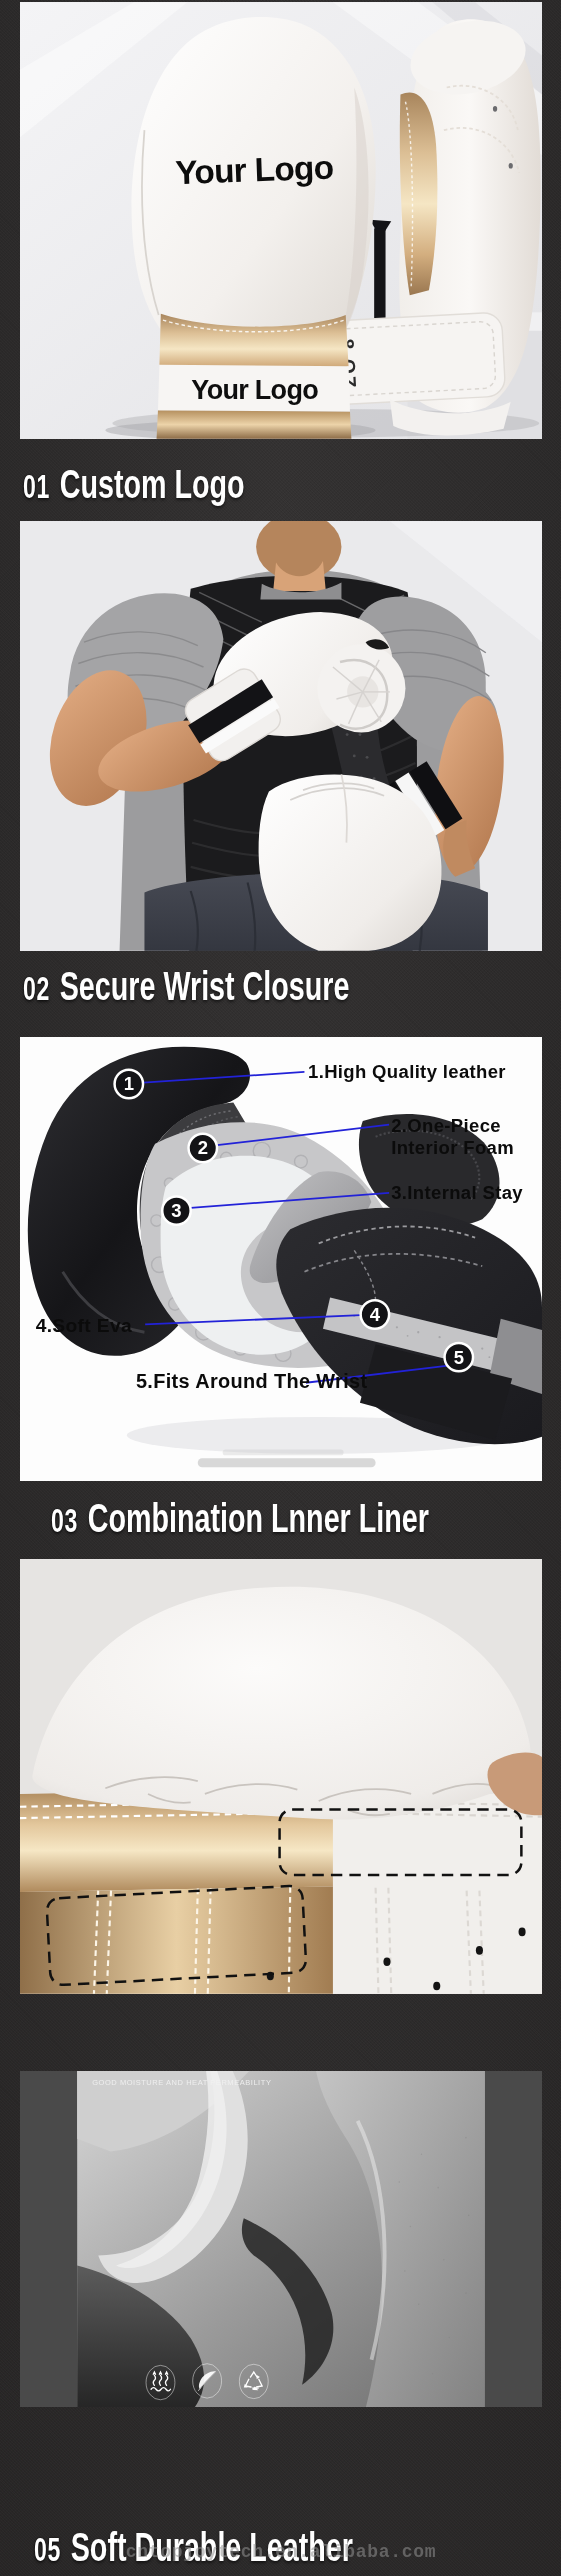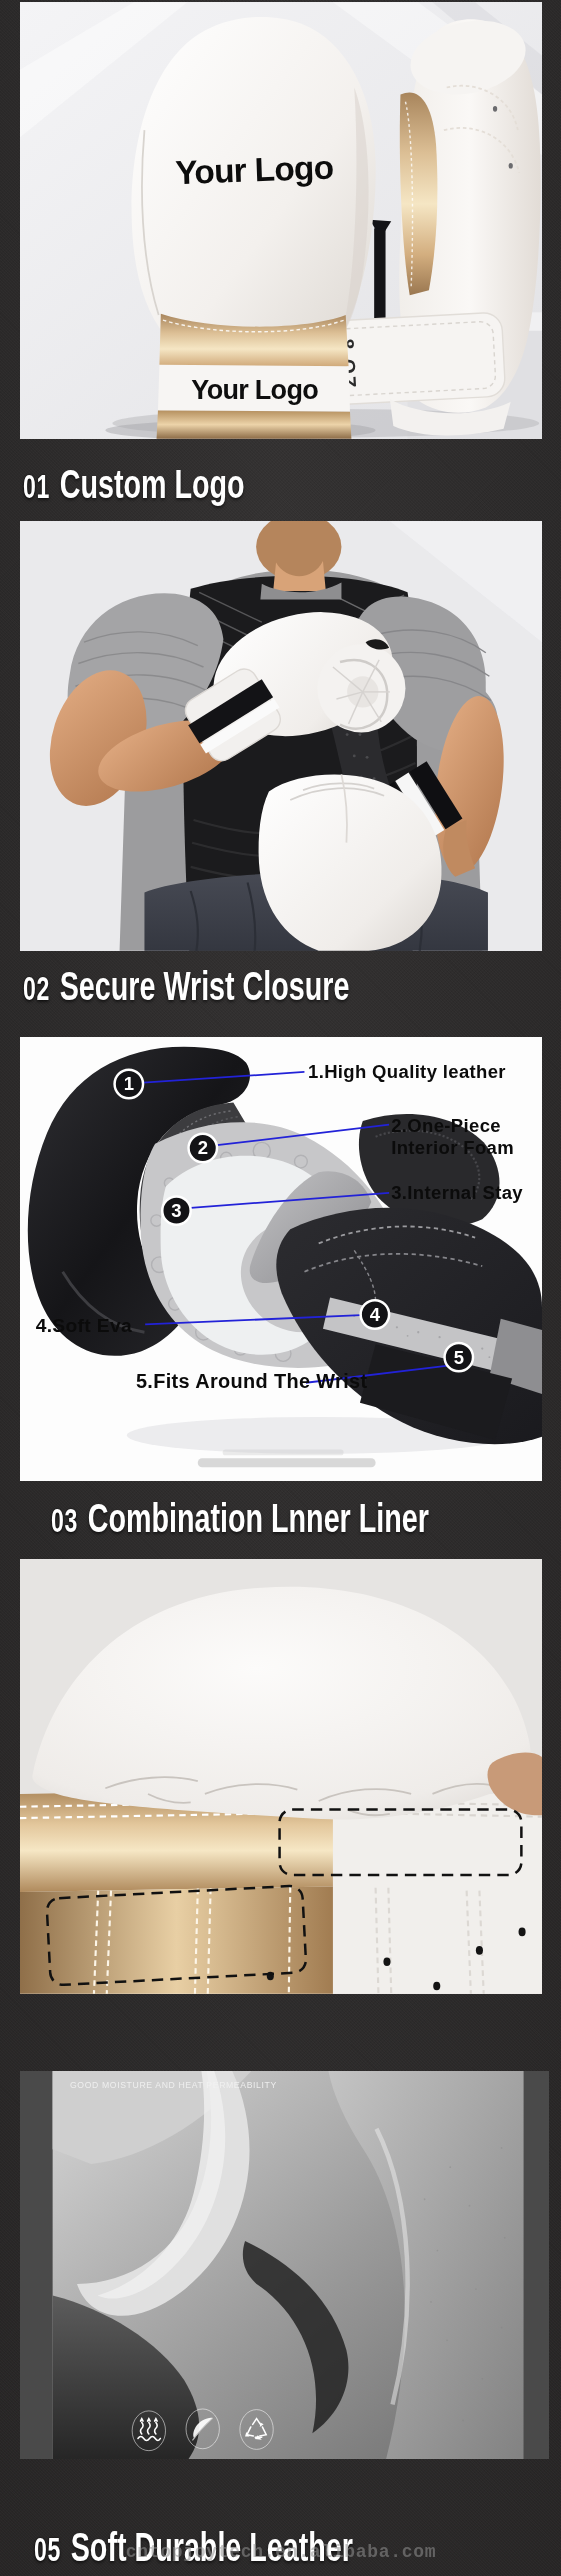--- a/index.html
+++ b/index.html
@@ -15,21 +15,21 @@
       repeating-linear-gradient(45deg, rgba(255,255,255,.018) 0 0.7px, transparent 0.7px 2.1px),
       repeating-linear-gradient(-45deg, rgba(0,0,0,.06) 0 0.7px, transparent 0.7px 2.8px),
       radial-gradient(ellipse at 50% 20%, rgba(255,255,255,.03), rgba(0,0,0,.12));
   }
   .photo{position:absolute;left:20px;width:522px;overflow:hidden;background:#e9e9eb;}
   .photo svg{display:block;width:100%;height:100%;}
   .p1{top:2.1px;height:437px;}
   .p2{top:521px;height:430px;}
   .p3{top:1037px;height:444px;background:#fdfdfd;}
   .p4{top:1559px;height:435px;}
-  .p5{top:2071px;height:388px;background:#4a4a4a;padding-left:7px;}
+  .p5{top:2071px;height:336px;background:#4a4a4a;}
   .sec-heading{position:absolute;left:0;width:562px;color:#fff;z-index:3;}
   .hrow{
     display:flex;align-items:baseline;gap:14.2px;
     transform:scaleX(0.70);transform-origin:left bottom;
     padding-left:33px;white-space:nowrap;
   }
   .hnum{
     font-size:33px;font-weight:bold;letter-spacing:0.7px;
     text-shadow:0 0 2.1px rgba(0,0,0,.9),0 2.1px 3.6px rgba(0,0,0,.55);
   }

